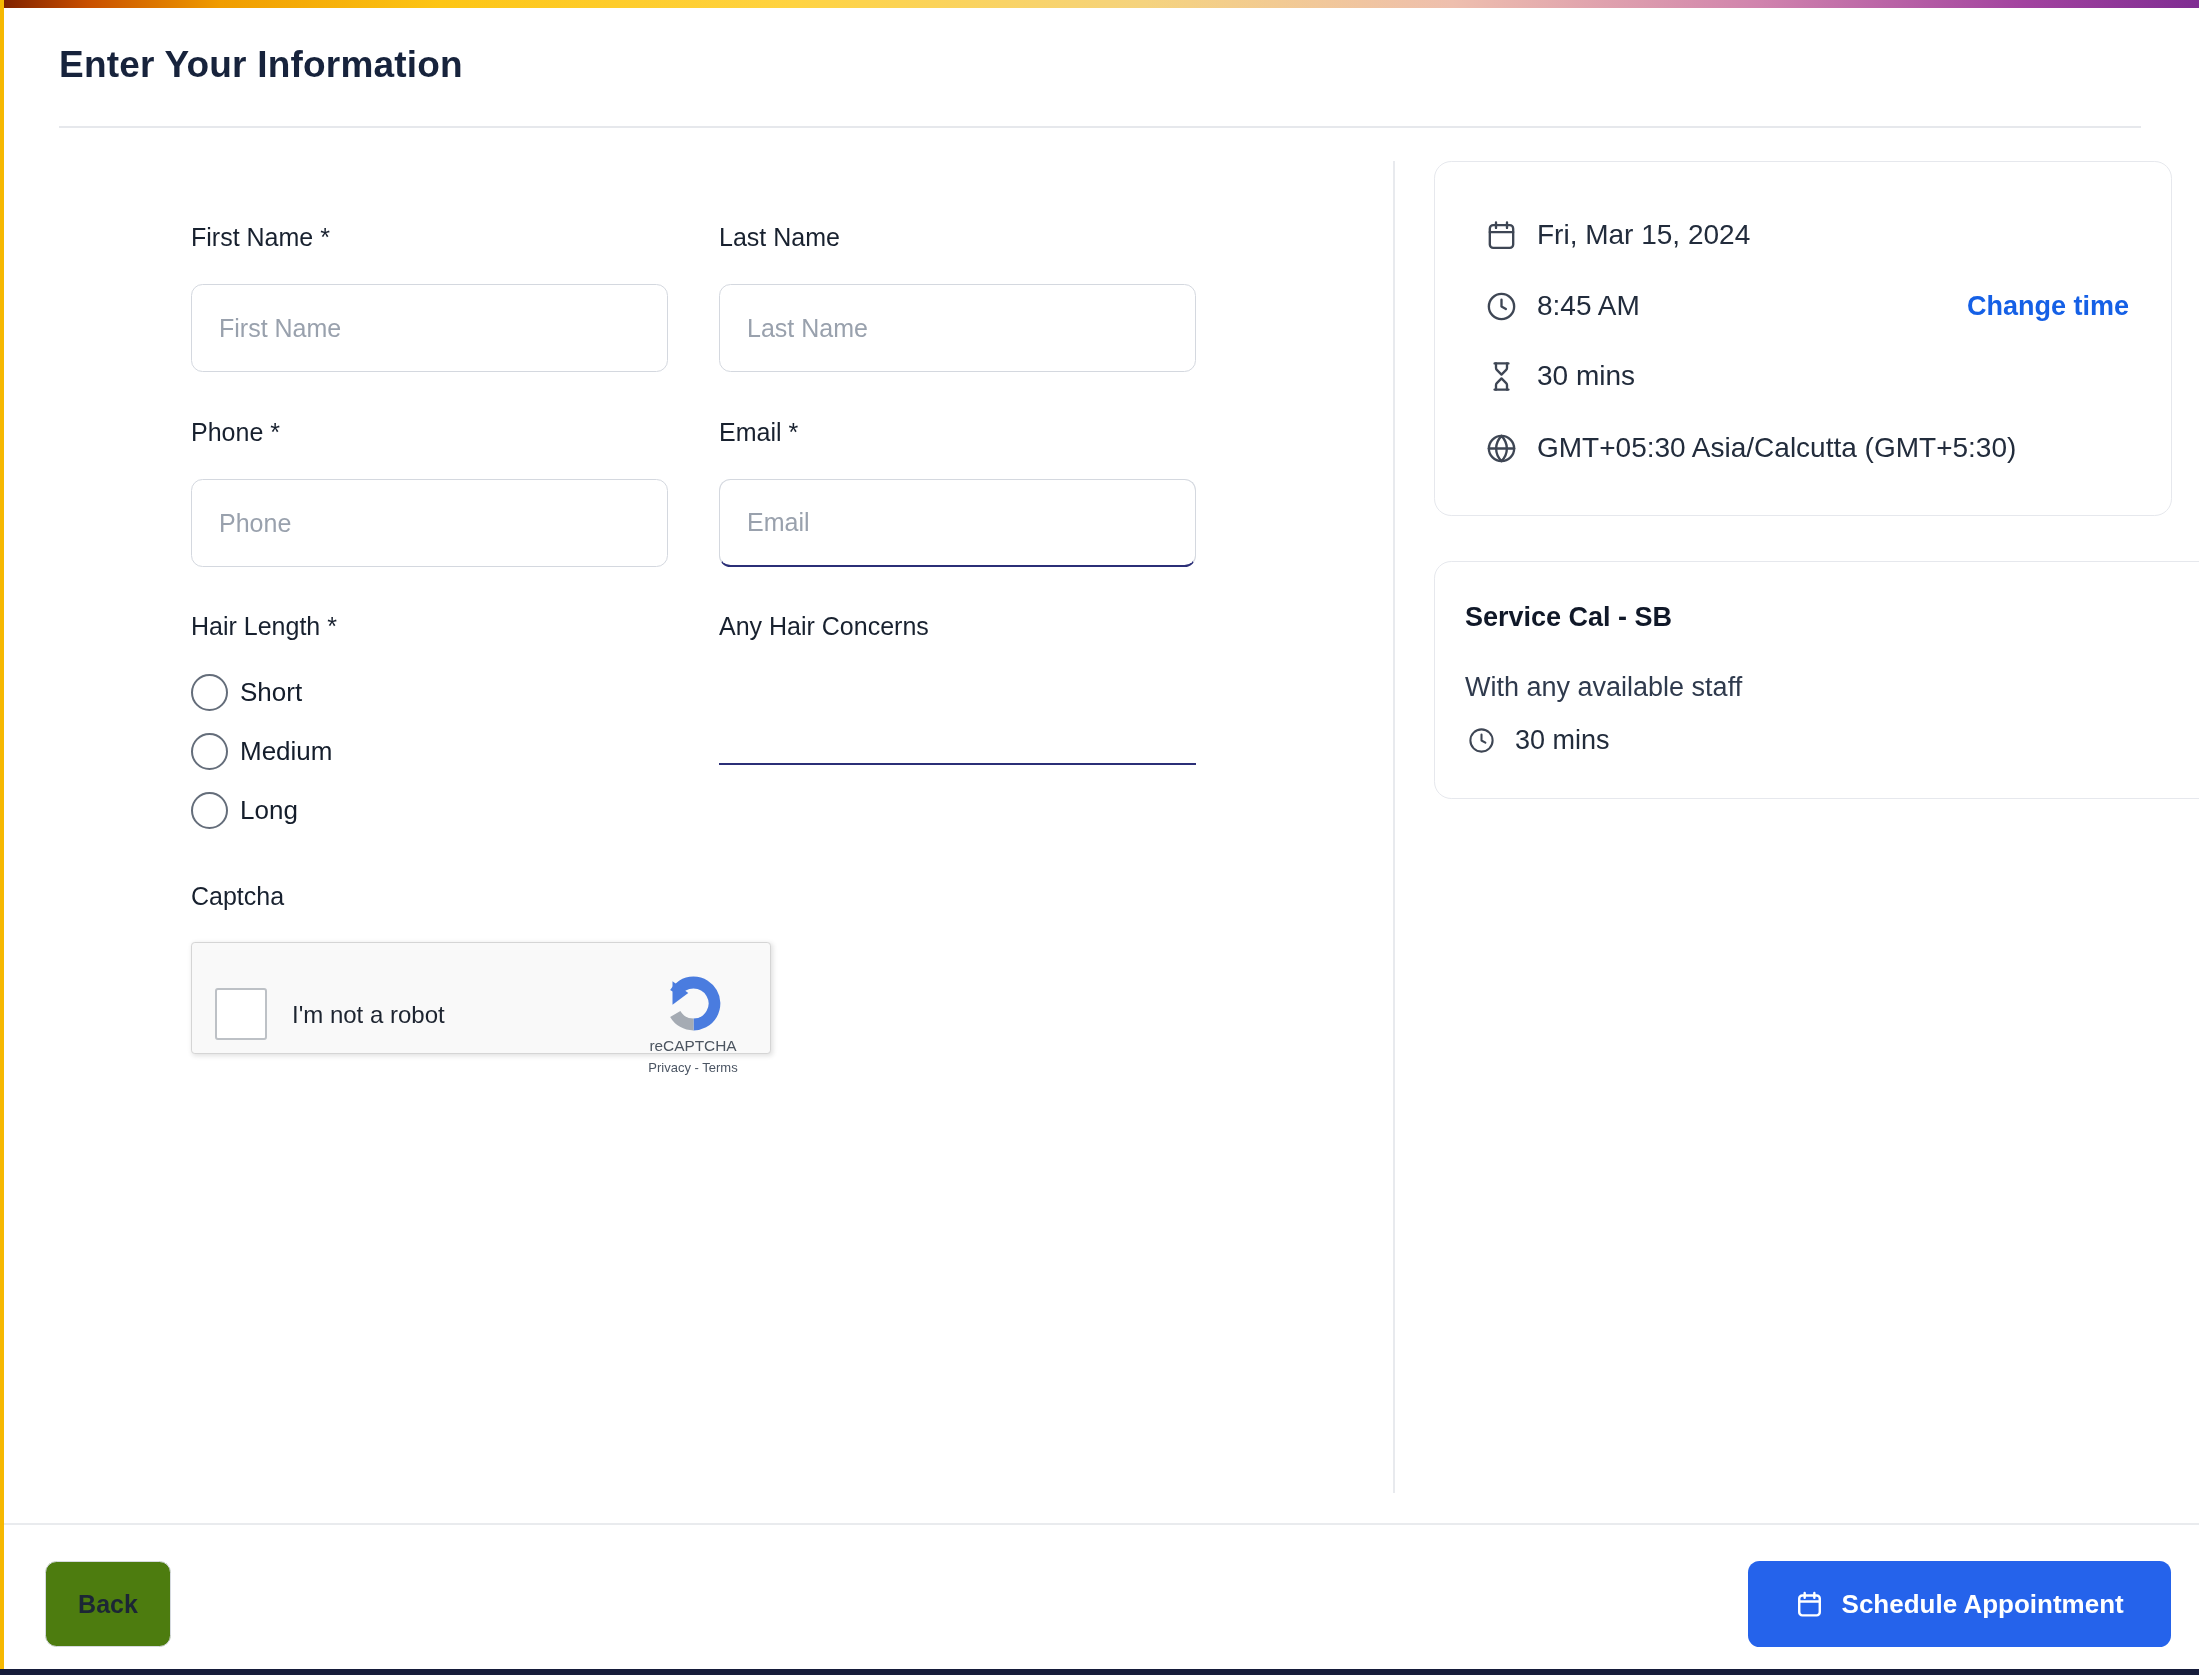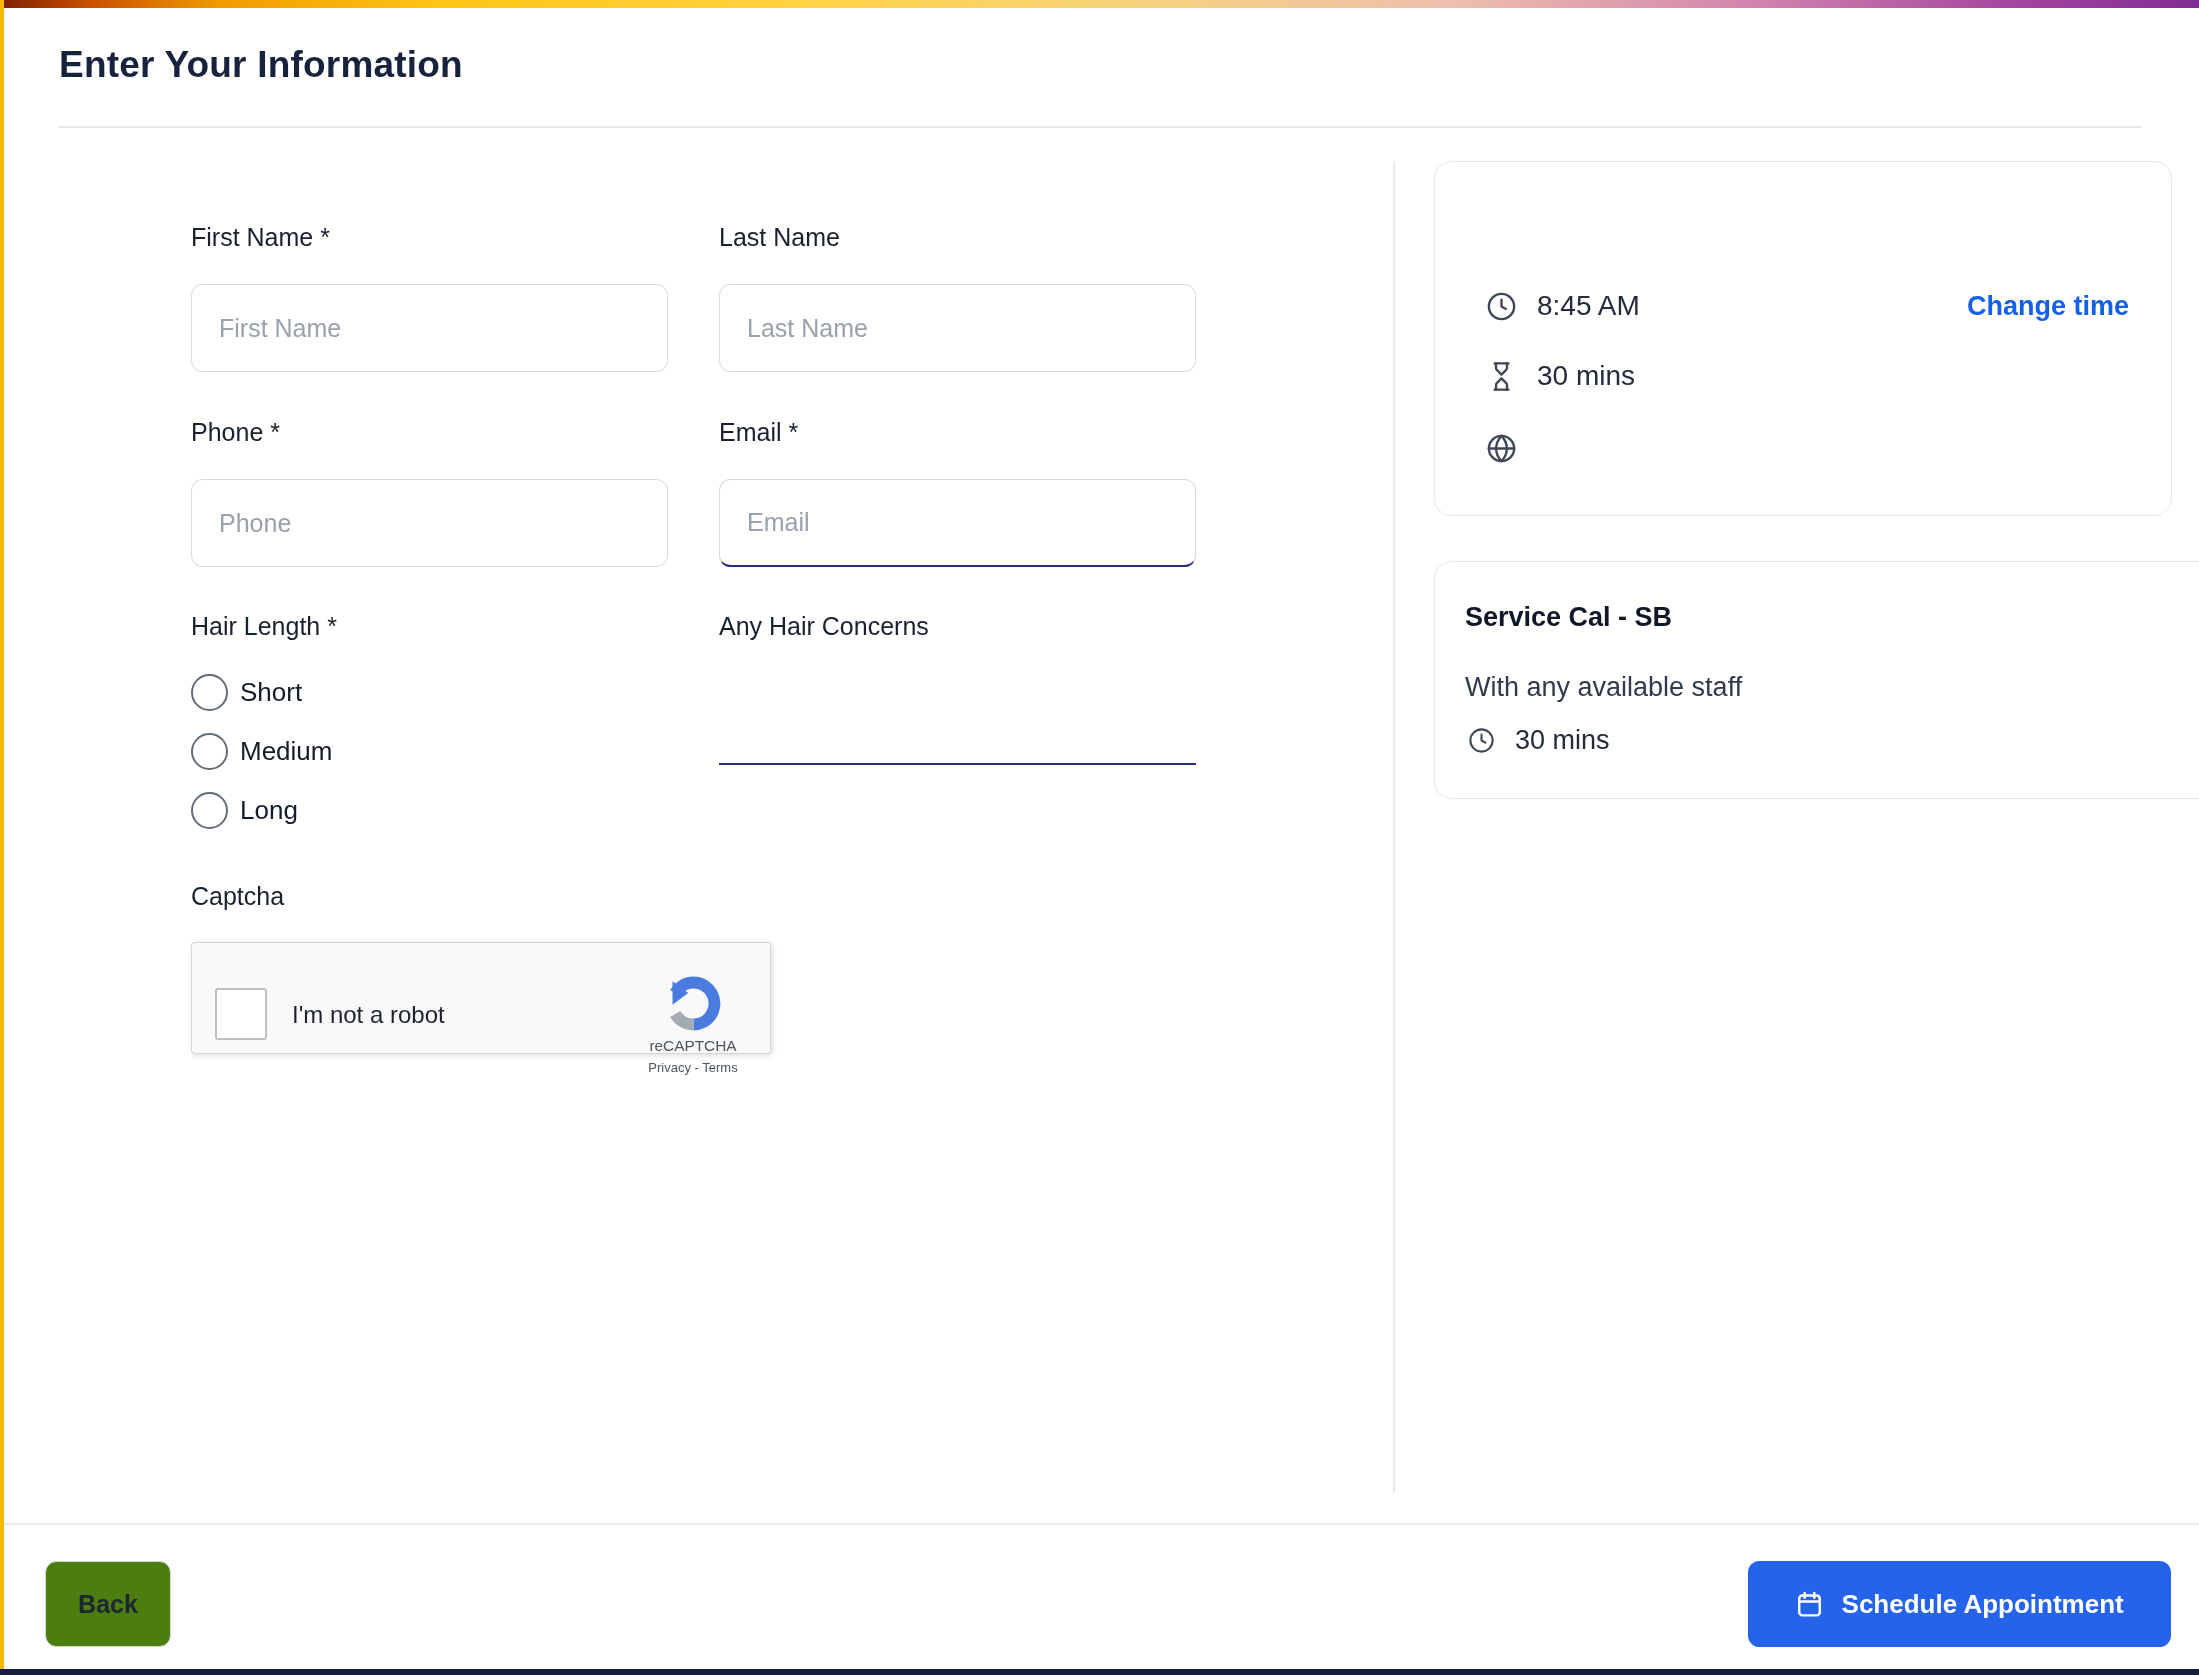--- a/index.html
+++ b/index.html
@@ -133,20 +133,27 @@
     </svg>
     <div class="recaptcha-brand" data-interactable="false">reCAPTCHA</div>
     <div class="recaptcha-links" data-interactable="false">
       <span data-interactable="true">Privacy</span><span data-interactable="false"> - </span><span data-interactable="true">Terms</span>
     </div>
   </div>
 
   <div class="v-divider" data-interactable="false"></div>
 
   <div class="card summary-card" data-interactable="false">
+    <div class="card-row row-date" data-interactable="false">
+      <svg class="icon" data-interactable="false" viewBox="0 0 24 24" fill="none" stroke="currentColor" stroke-width="1.7" stroke-linecap="round" stroke-linejoin="round">
+        <rect x="3.5" y="4.5" width="17" height="16.5" rx="2.5"></rect>
+          <path d="M8 2.5v4M16 2.5v4M3.5 9.5h17"></path>
+      </svg>
+      <span class="row-text" data-interactable="false">Fri, Mar 15, 2024</span>
+    </div>
     <div class="card-row row-time" data-interactable="false">
       <svg class="icon" data-interactable="false" viewBox="0 0 24 24" fill="none" stroke="currentColor" stroke-width="1.7" stroke-linecap="round" stroke-linejoin="round">
         <circle cx="12" cy="12" r="9.2"></circle>
           <path d="M12 7v5l3.2 1.8"></path>
       </svg>
       <span class="row-text" data-interactable="false">8:45 AM</span>
       <a class="change-time" data-interactable="true">Change time</a>
     </div>
     <div class="card-row row-duration" data-interactable="false">
       <svg class="icon" data-interactable="false" viewBox="0 0 24 24" fill="none" stroke="currentColor" stroke-width="1.7" stroke-linecap="round" stroke-linejoin="round">
@@ -156,20 +163,21 @@
         <path d="M8 2.5v3.3a2 2 0 0 0 .6 1.4L12 10.6l3.4-3.4a2 2 0 0 0 .6-1.4V2.5"></path>
       </svg>
       <span class="row-text" data-interactable="false">30 mins</span>
     </div>
     <div class="card-row row-timezone" data-interactable="false">
       <svg class="icon" data-interactable="false" viewBox="0 0 24 24" fill="none" stroke="currentColor" stroke-width="1.7" stroke-linecap="round" stroke-linejoin="round">
         <circle cx="12" cy="12" r="9.2"></circle>
           <path d="M2.8 12h18.4"></path>
         <path d="M12 2.8c2.5 2.6 3.9 5.8 3.9 9.2s-1.4 6.6-3.9 9.2c-2.5-2.6-3.9-5.8-3.9-9.2S9.5 5.4 12 2.8z"></path>
       </svg>
+      <span class="row-text" data-interactable="false">GMT+05:30 Asia/Calcutta (GMT+5:30)</span>
     </div>
   </div>
 
   <div class="card service-card" data-interactable="false">
     <div class="service-title" data-interactable="false">Service Cal - SB</div>
     <div class="service-staff" data-interactable="false">With any available staff</div>
     <div class="service-duration" data-interactable="false">
       <svg class="icon" data-interactable="false" viewBox="0 0 24 24" fill="none" stroke="currentColor" stroke-width="1.7" stroke-linecap="round" stroke-linejoin="round">
         <circle cx="12" cy="12" r="9.2"></circle>
           <path d="M12 7v5l3.2 1.8"></path>

